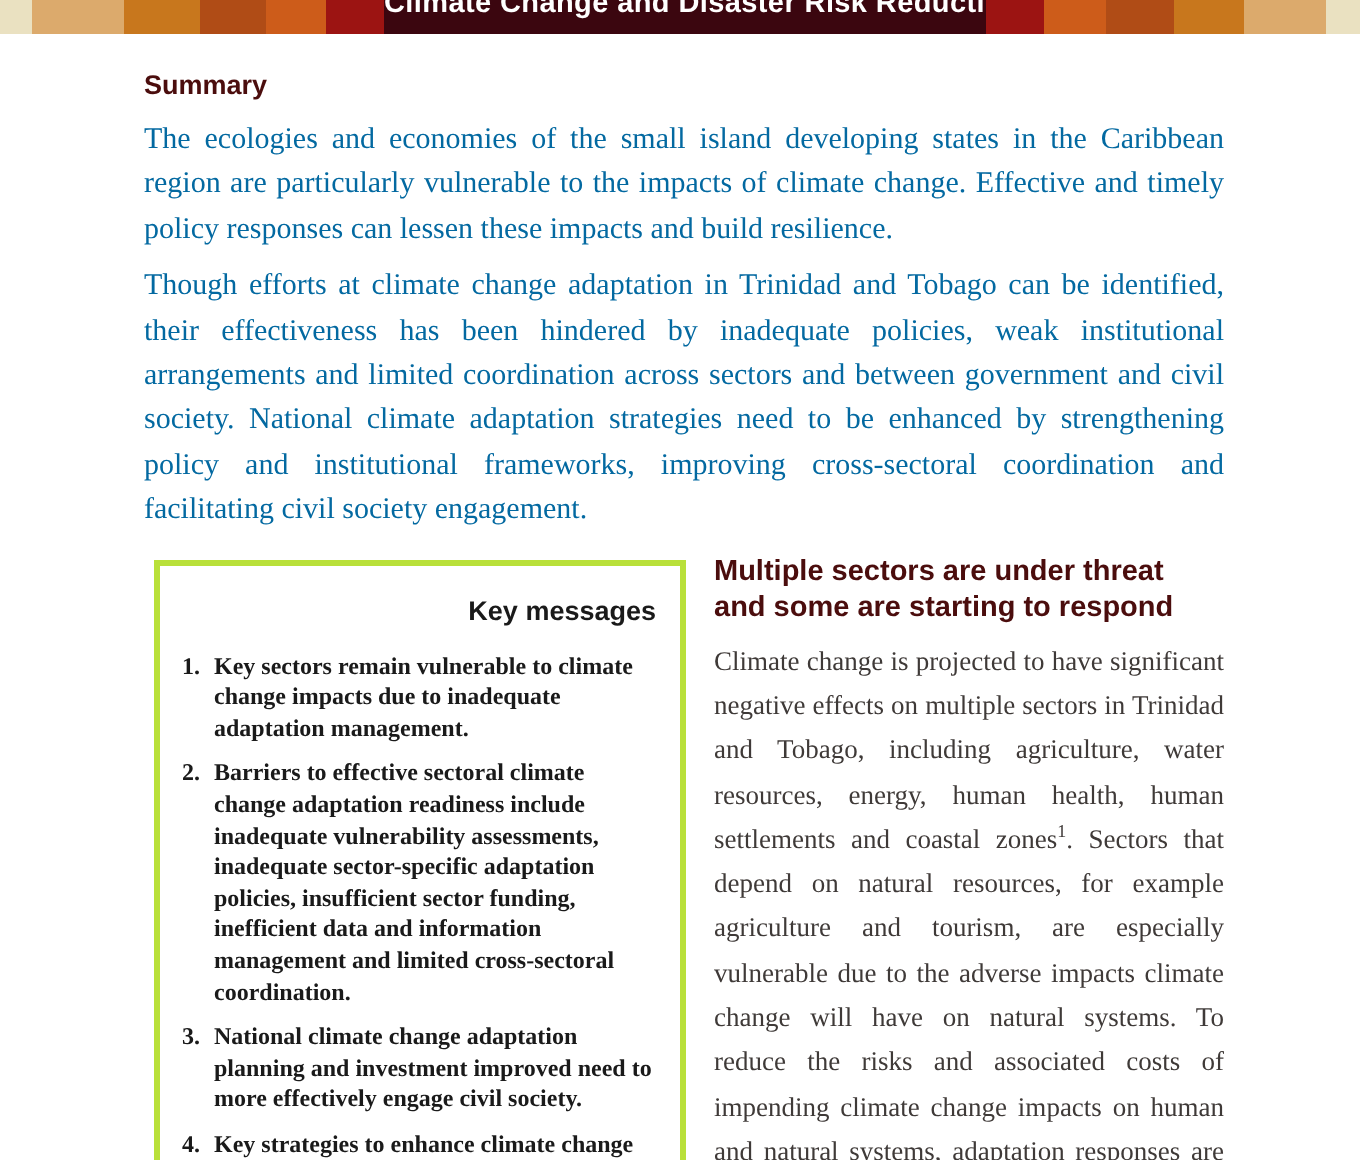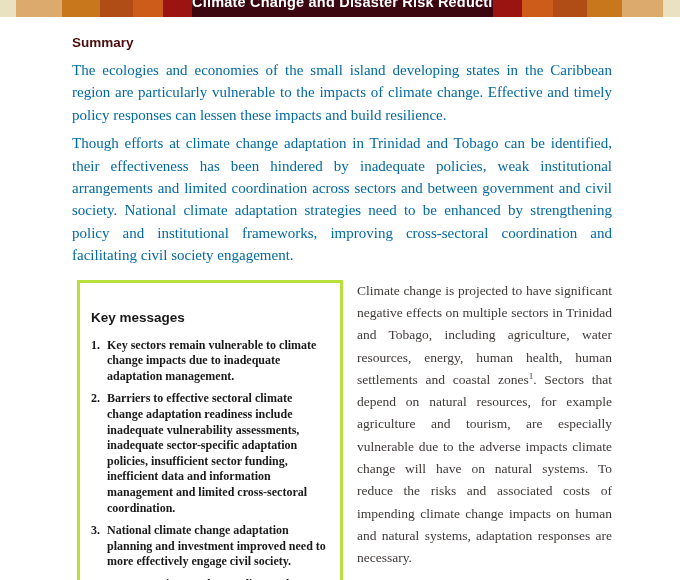--- a/index.html
+++ b/index.html
@@ -73,21 +73,22 @@
     border: 3px solid #b9e03a;
     background: #ffffff;
     padding: 15px 12px 10px 11px;
     min-height: 330px;
   }
   .key-box h2 {
     font-family: "Liberation Sans", sans-serif;
     font-weight: bold;
     font-size: 13.5px;
     color: #1a1a1a;
-    margin: 12px 0 13px 0;
+    margin: 0 0 13px 0;
+    text-align: right;
   }
   .key-list { margin: 0; padding: 0; list-style: none; }
   .key-list li {
     display: flex;
     margin: 0 0 7px 0;
     font-weight: bold;
     font-size: 12px;
     line-height: 15.6px;
     color: #1a1a1a;
   }
@@ -165,17 +166,21 @@
         <span class="txt">National climate change adaptation planning and investment improved need to more effectively engage civil society.</span>
       </li>
       <li>
         <span class="num">4.</span>
         <span class="txt">Key strategies to enhance climate change adaptation readiness require improved sectoral adaptation policy and planning, cross-sectoral coordination and civil society engagement and building on lessons learned.</span>
       </li>
     </ol>
   </div>
 
   <div class="right-col">
+    <h2>
+      <span>Multiple sectors are under threat</span>
+      <span>and some are starting to respond</span>
+    </h2>
     <p><span>Climate change is projected to have significant negative effects on multiple sectors in Trinidad and Tobago, including agriculture, water resources, energy, human health, human settlements and coastal zones</span><sup>1</sup><span>. Sectors that depend on natural resources, for example agriculture and tourism, are especially vulnerable due to the adverse impacts climate change will have on natural systems. To reduce the risks and associated costs of impending climate change impacts on human and natural systems, adaptation responses are necessary.</span></p>
 
   </div>
 
 </div>
 
 </body></html>

